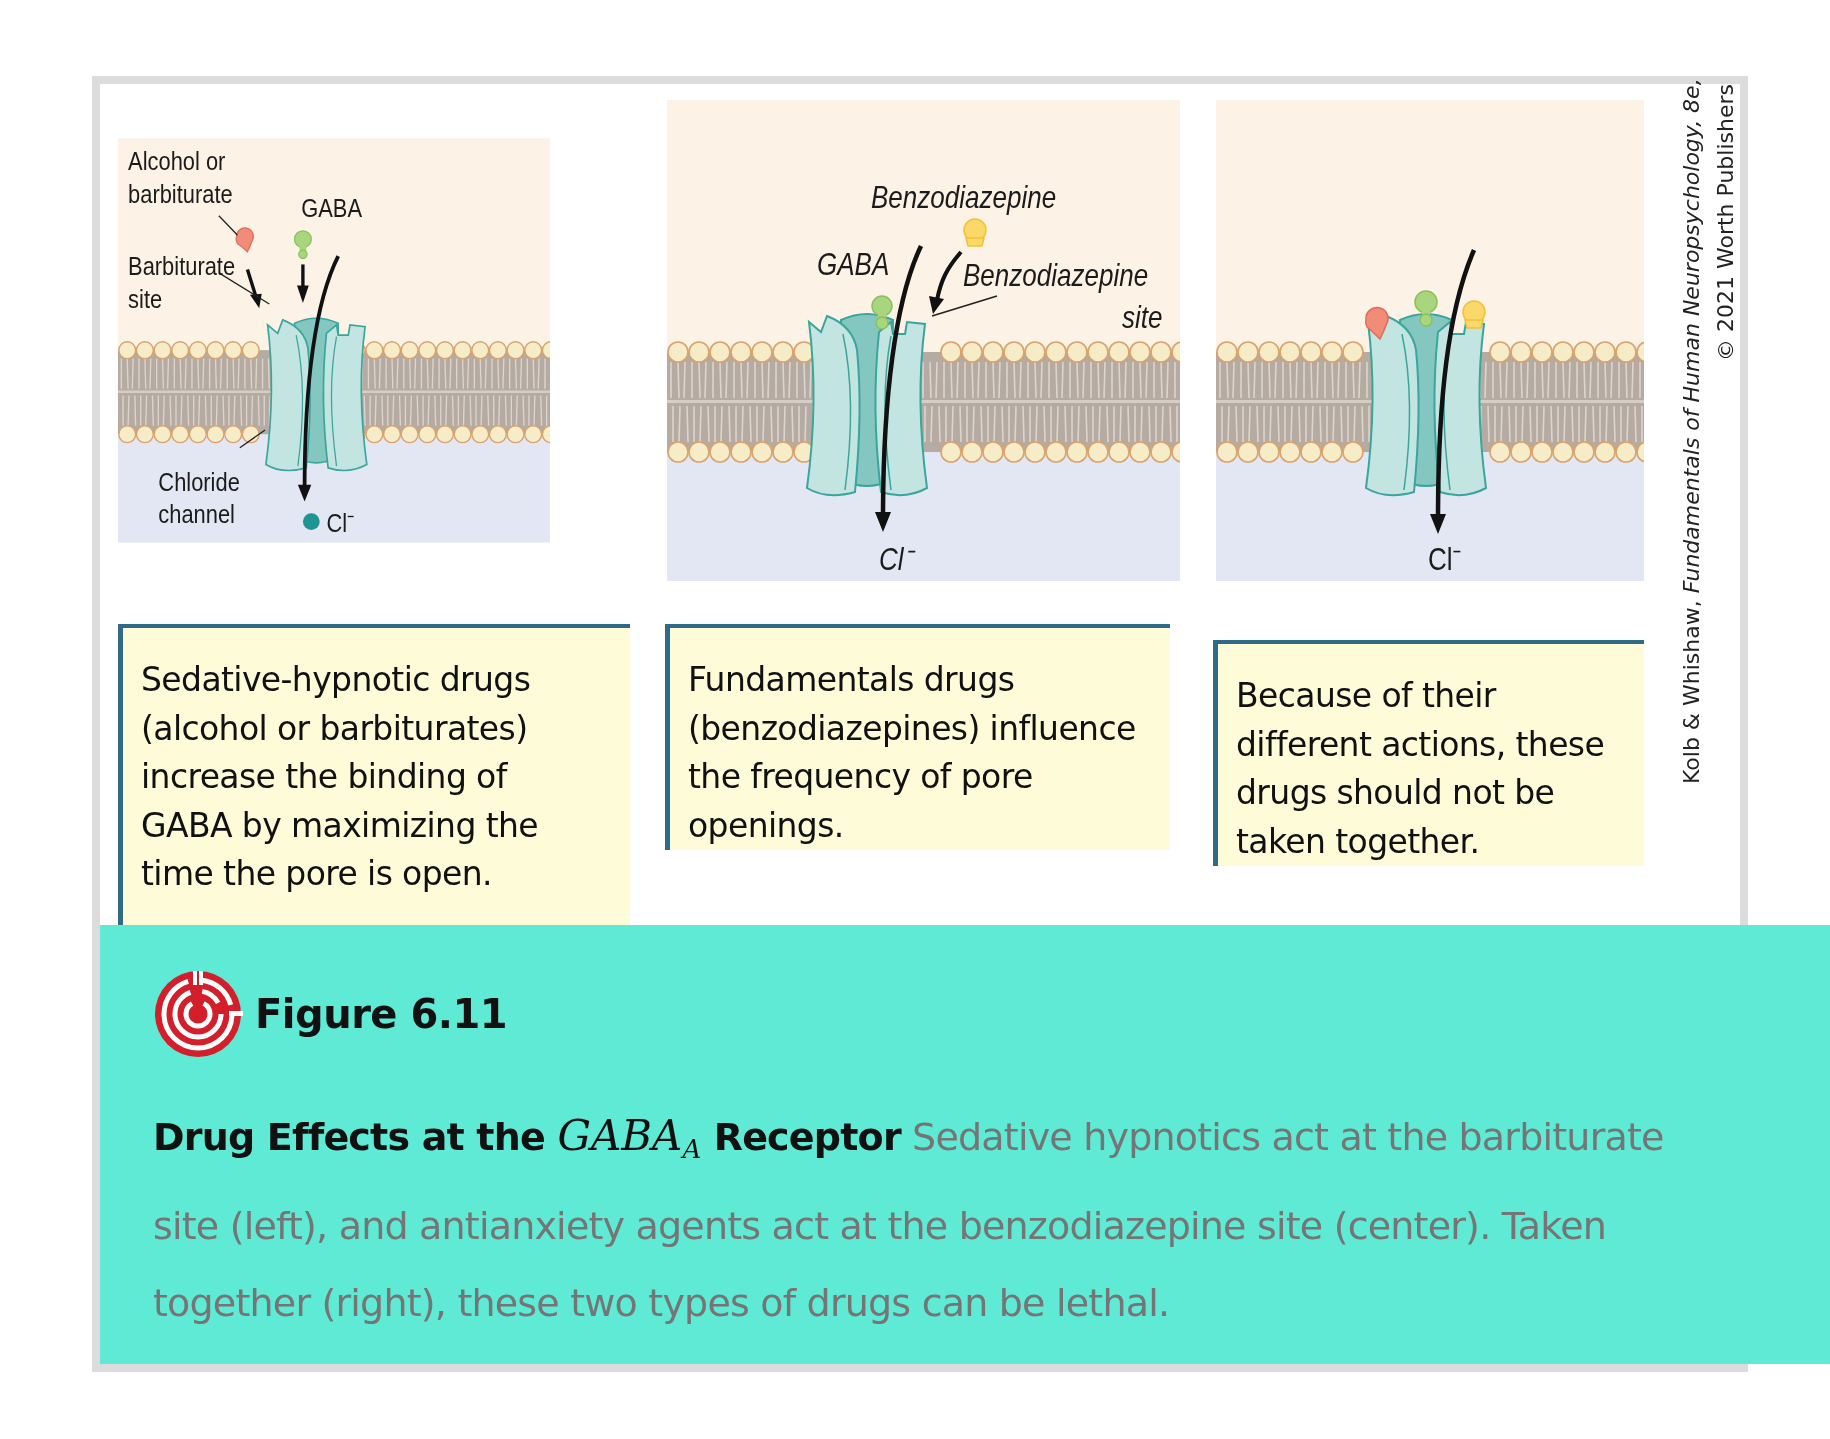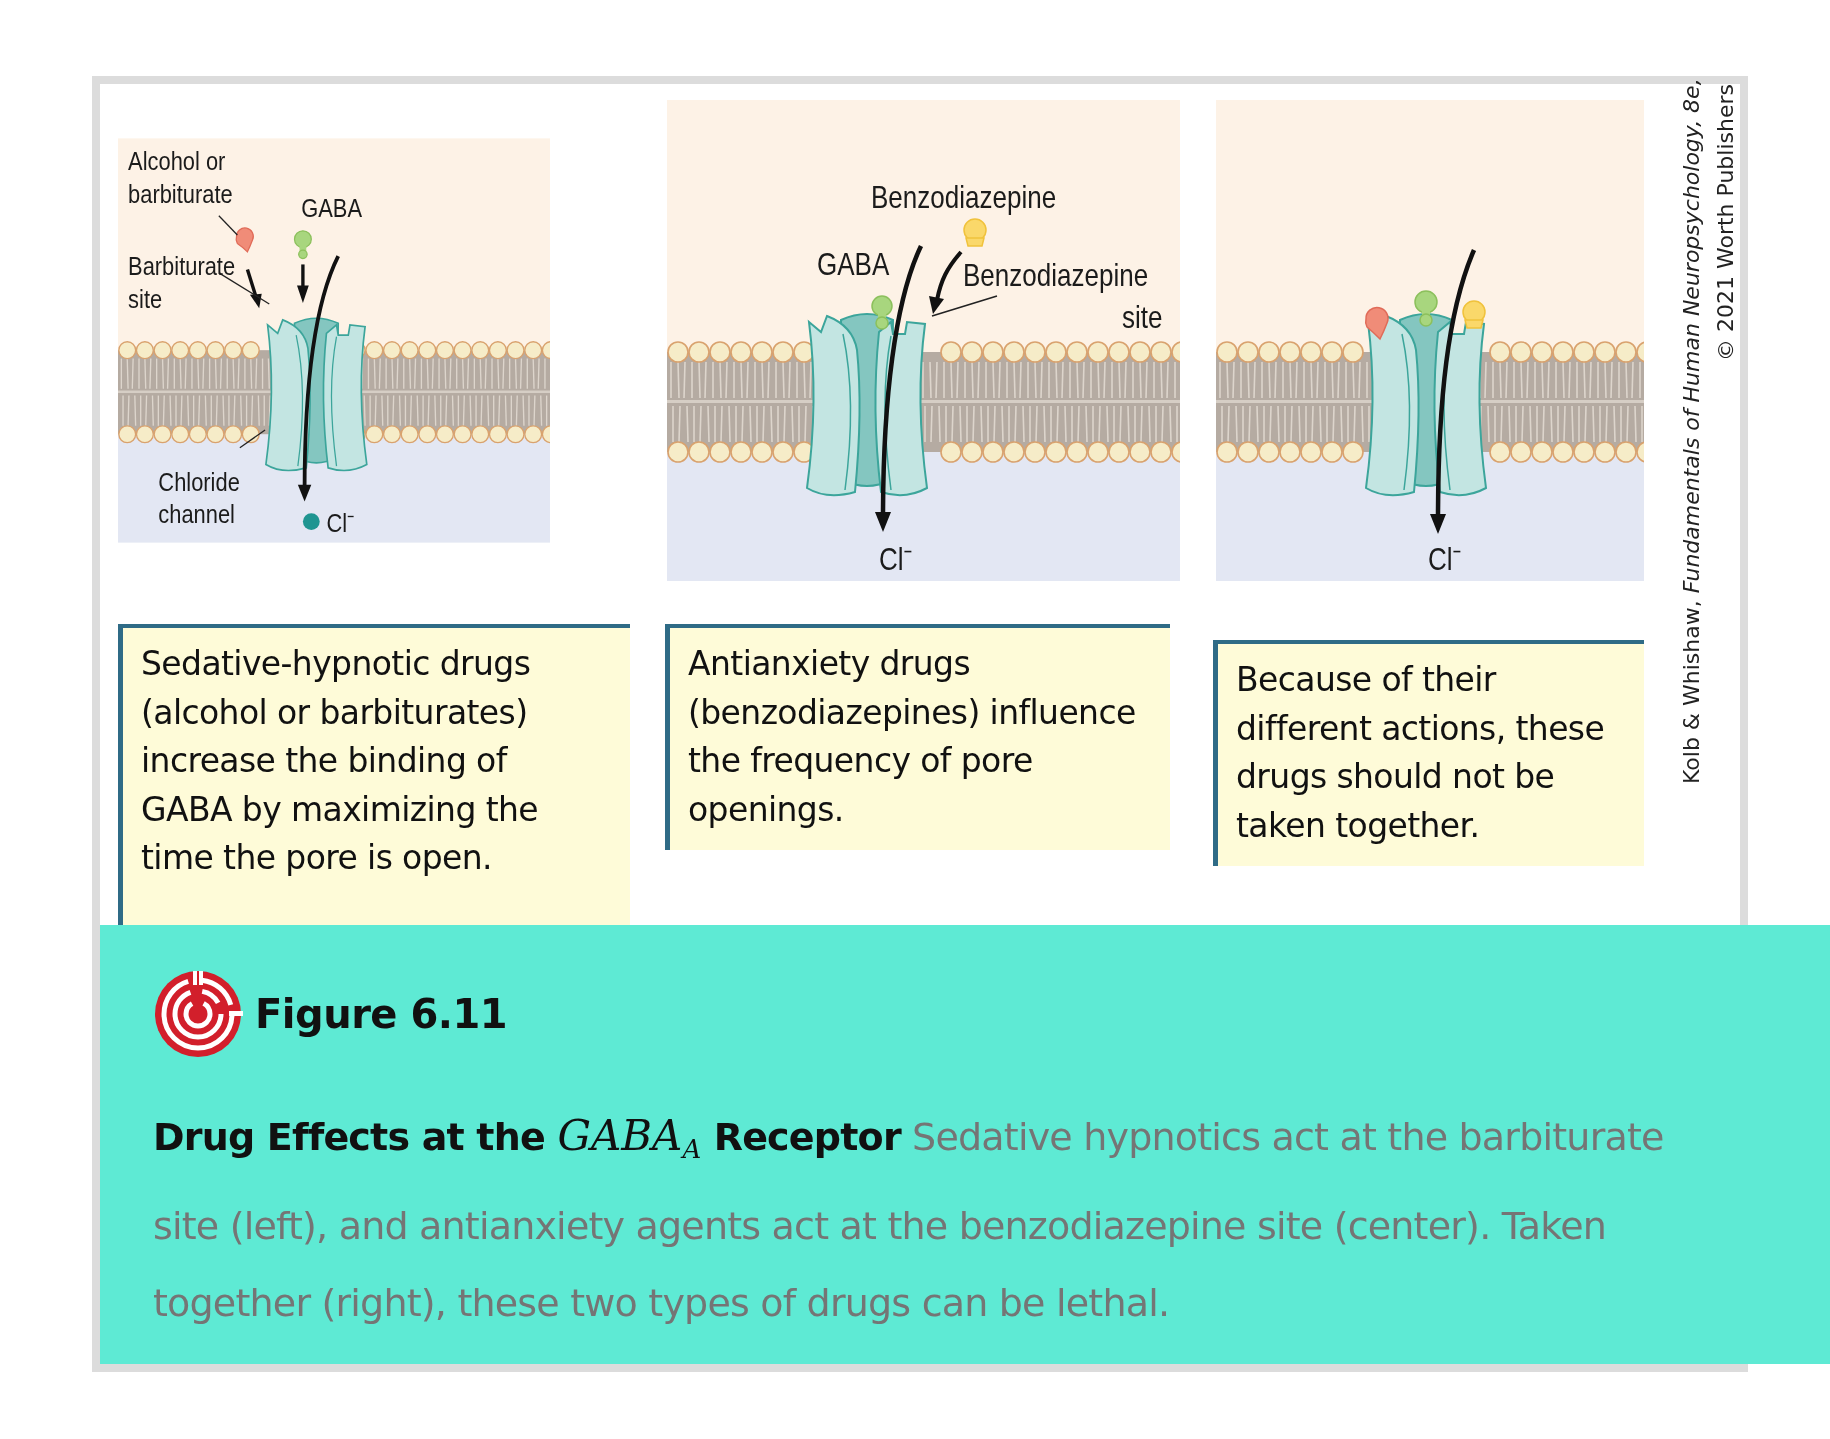--- a/index.html
+++ b/index.html
@@ -2,21 +2,21 @@
 <html><head>
 <meta charset="utf-8">
 <style>
   html, body { margin:0; padding:0; background:#ffffff; }
   body { width:1830px; height:1439px; position:relative; overflow:hidden; font-family:"DejaVu Sans", sans-serif; }
   .frame { position:absolute; left:92px; top:76px; width:1656px; height:1296px; background:#dcdcdc; }
   .frame-inner { position:absolute; left:8px; top:8px; width:1640px; height:1280px; background:#ffffff; }
   .panel { position:absolute; top:16px; height:481px; overflow:hidden; }
   .panel svg { display:block; width:100%; height:100%; }
   .lbl { font-family:"Liberation Sans", sans-serif; font-size:31px; fill:#1b1b1b; transform-origin:0 0; }
-  .capbox { position:absolute; top:540px; background:#fefbd8; border-top:4px solid #2f6b86; border-left:5px solid #2f6b86; box-sizing:border-box; padding:12px 10px 10px 18px; }
+  .capbox { position:absolute; top:540px; background:#fefbd8; border-top:4px solid #2f6b86; border-left:5px solid #2f6b86; box-sizing:border-box; padding:28px 10px 10px 18px; }
   .capbox p { margin:0; font-family:"DejaVu Sans", sans-serif; font-size:33px; line-height:48.5px; color:#111; letter-spacing:-0.6px; }
   .credit { position:absolute; left:1575px; top:700px; width:0; height:0; }
   .credit-inner { position:absolute; left:0; top:0; transform:rotate(-90deg); transform-origin:0 0; white-space:nowrap; font-family:"DejaVu Sans", sans-serif; font-size:22px; line-height:34px; color:#222; text-align:right; width:700px; }
   .credit-inner .row2 { display:block; }
   .caption-area { position:absolute; left:0; top:841px; width:1784px; height:439px; background:#5eead4; }
   .fig-head { position:absolute; left:53px; top:44px; display:flex; align-items:center; }
   .fig-icon { width:90px; height:90px; }
   .fig-num { font-family:"DejaVu Sans", sans-serif; font-weight:bold; font-size:40px; color:#111; margin-left:12px; letter-spacing:-0.5px; }
   .fig-caption { position:absolute; left:53px; top:172px; width:1560px; font-family:"DejaVu Sans", sans-serif; font-size:38px; line-height:77px; color:#757575; letter-spacing:-0.8px; }
   .fig-caption .bold { color:#111; font-weight:bold; }
@@ -264,21 +264,21 @@
         <text class="lbl" x="12" y="77" transform="translate(12,77) scale(0.84,1) translate(-12,-77)">barbiturate</text>
         <text class="lbl" x="218" y="94" transform="translate(218,94) scale(0.84,1) translate(-218,-94)">GABA</text>
         <text class="lbl" x="12" y="163" transform="translate(12,163) scale(0.84,1) translate(-12,-163)">Barbiturate</text>
         <text class="lbl" x="12" y="202" transform="translate(12,202) scale(0.84,1) translate(-12,-202)">site</text>
         <text class="lbl" x="48" y="420" transform="translate(48,420) scale(0.84,1) translate(-48,-420)">Chloride</text>
         <text class="lbl" x="48" y="458" transform="translate(48,458) scale(0.84,1) translate(-48,-458)">channel</text>
         <text class="lbl" x="248" y="468" transform="translate(248,468) scale(0.84,1) translate(-248,-468)">Cl⁻</text>
       </svg>
     </div>
 
-    <div class="panel" style="left:567px; width:513px;">
+    <div class="panel" style="left:567px; width:513px;font-style:italic;">
       <svg viewBox="0 0 513 481">
         <g class="bgs">
             <rect x="0" y="0" width="513" height="300" fill="#fdf2e6"></rect>
             <rect x="0" y="300" width="513" height="181" fill="#e3e7f3"></rect>
           </g>
         <g class="membrane">
             <rect x="0" y="252" width="513" height="100" fill="#b5aba2"></rect>
             <line x1="4" y1="262" x2="4" y2="298" stroke="#ddd5cc" stroke-width="1.6"></line>
             <line x1="6" y1="306" x2="6" y2="342" stroke="#ddd5cc" stroke-width="1.6"></line>
             <line x1="11" y1="262" x2="12" y2="298" stroke="#ddd5cc" stroke-width="1.6"></line>
@@ -682,21 +682,21 @@
           <path d="M214,414 L230,414 L222,434z" fill="#111"></path>
         </g>
         <text class="lbl" x="212" y="470" transform="translate(212,470) scale(0.84,1) translate(-212,-470)">Cl⁻</text>
       </svg>
     </div>
 
     <div class="capbox" style="left:18px; width:512px; height:342px;">
       <p class="cl"><span>Sedative-hypnotic drugs</span><br><span>(alcohol or barbiturates)</span><br><span>increase the binding of</span><br><span>GABA by maximizing the</span><br><span>time the pore is open.</span></p>
     </div>
     <div class="capbox" style="left:565px; width:505px; height:226px;">
-      <p class="cl"><span>Antianxiety drugs</span><br><span>(benzodiazepines) influence</span><br><span>the frequency of pore</span><br><span>openings.</span></p>
+      <p class="cl"><span>Fundamentals drugs</span><br><span>(benzodiazepines) influence</span><br><span>the frequency of pore</span><br><span>openings.</span></p>
     </div>
     <div class="capbox" style="left:1113px; width:431px; height:226px;margin-top:16px;">
       <p class="cl"><span>Because of their</span><br><span>different actions, these</span><br><span>drugs should not be</span><br><span>taken together.</span></p>
     </div>
 
     <div class="credit">
       <div class="credit-inner">
         <span><span>Kolb &amp; Whishaw, </span><i>Fundamentals of Human Neuropsychology, 8e,</i></span>
         <span class="row2">© 2021 Worth Publishers</span>
       </div>

